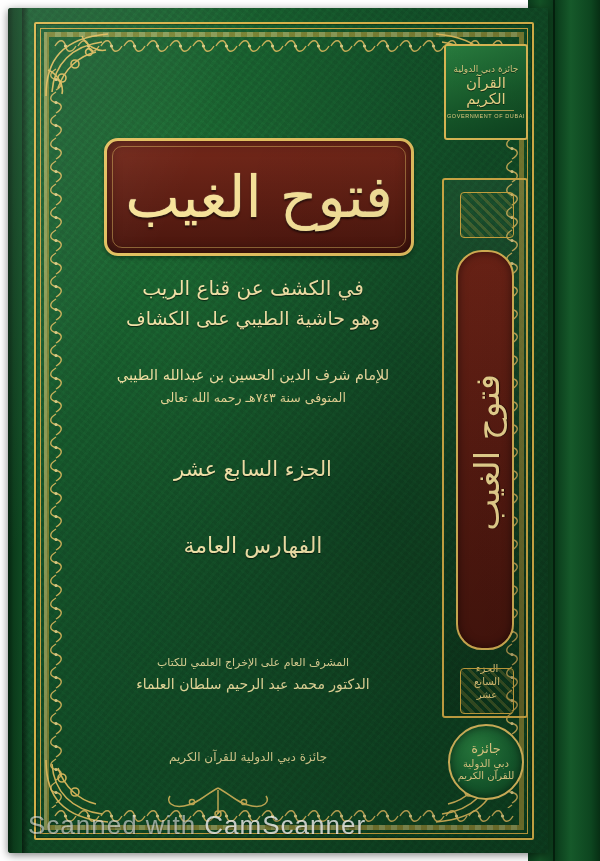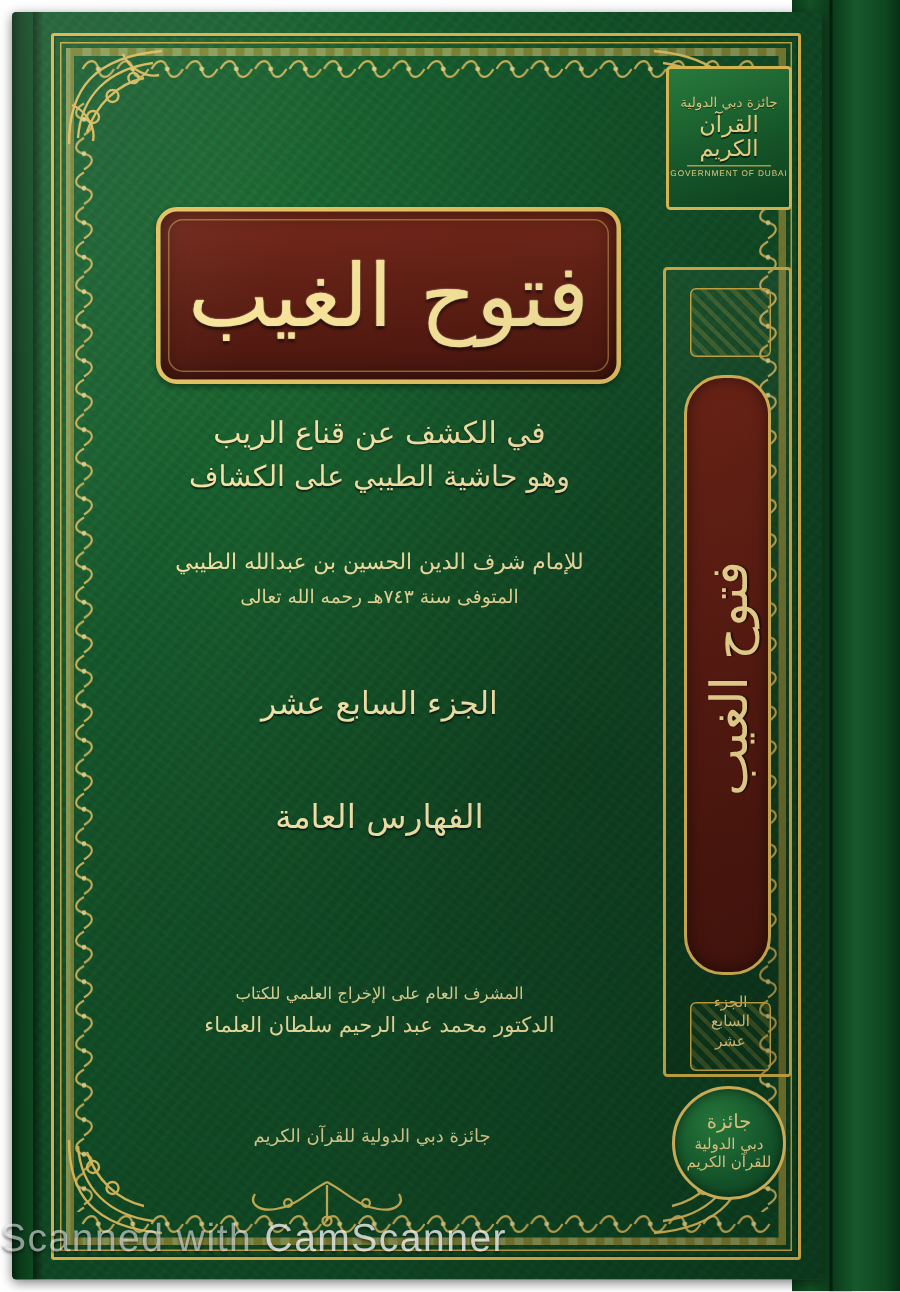--- a/index.html
+++ b/index.html
@@ -333,20 +333,21 @@
     left: 0px; top: 810px;
     width: 600px;
     text-align: left;
     color: rgba(255,255,255,.55);
     font-size: 26px;
     font-family: "Liberation Sans", sans-serif;
     letter-spacing: 1px;
     z-index: 20;
     text-shadow: 0 1px 2px rgba(0,0,0,.45);
     pointer-events: none;
+    padding-left: 28px;
   }
   .watermark .wm-b { color: rgba(255,255,255,.75); }
 
   
   .sheen {
     position:absolute; left:0; top:0; width:540px; height:845px;
     background: linear-gradient(115deg, rgba(255,255,255,.10) 0%, rgba(255,255,255,0) 28%, rgba(0,0,0,.12) 85%);
     pointer-events:none; z-index: 8;
   }
 </style>

